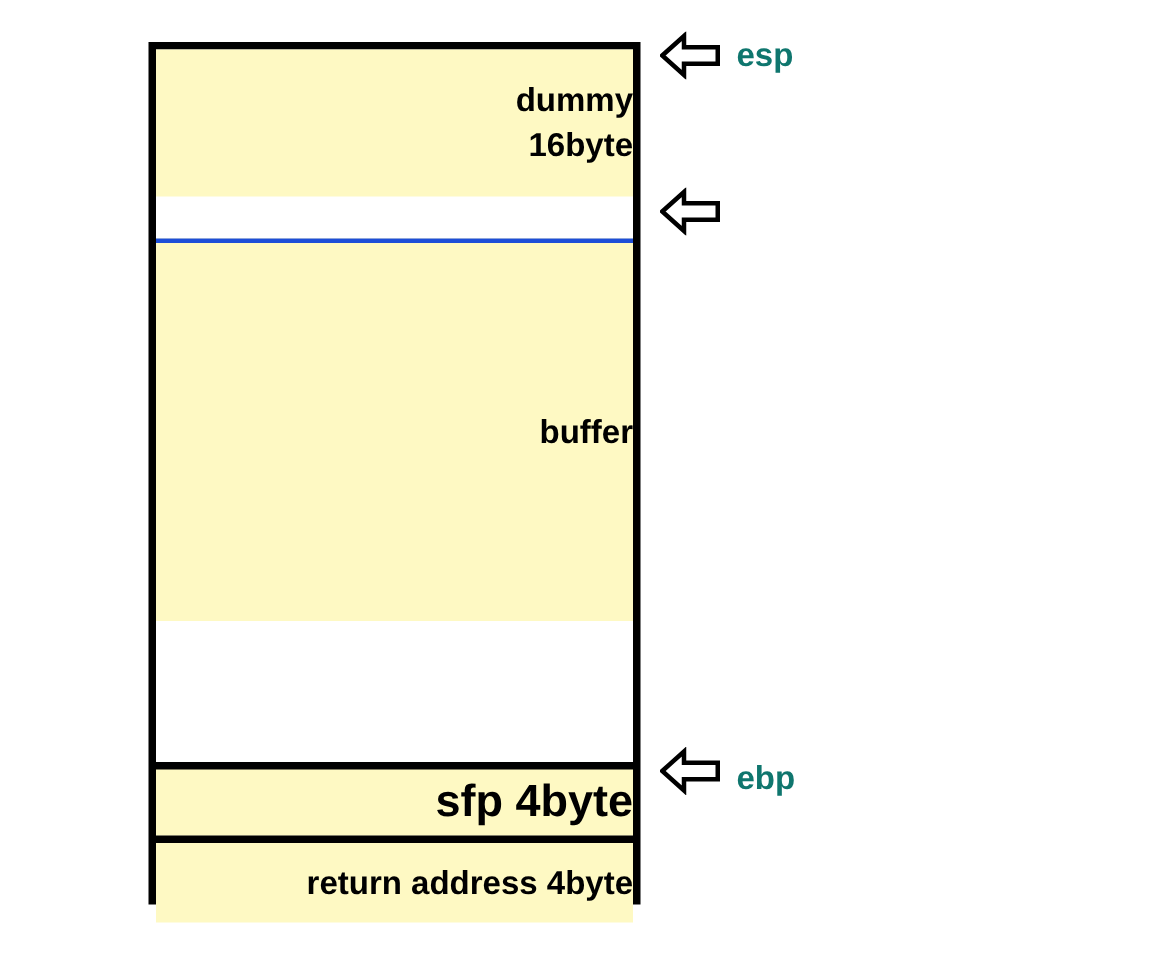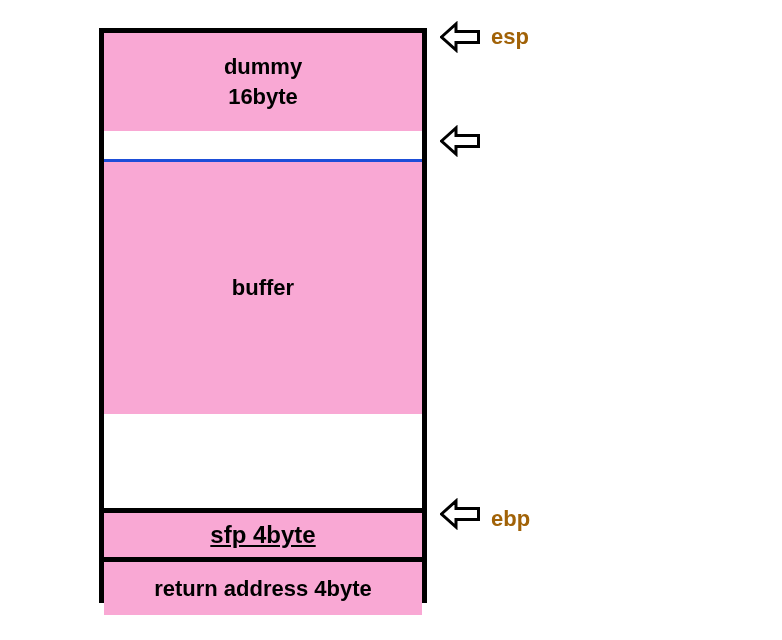--- a/index.html
+++ b/index.html
@@ -31,63 +31,63 @@
   }
 
   
   .stack-cell {
     position: absolute;
     left: 0;
     width: 100%;
     box-sizing: border-box;
     display: flex;
     flex-direction: column;
-    align-items: center;
+    align-items: flex-end;
     justify-content: center;
     color: #000000;
     font-weight: bold;
-    background: #f9a8d4;
+    background: #fef9c3;
   }
   .stack-cell .cell-line {
     display: block;
     text-align: center;
     white-space: nowrap;
   }
 
   
   .cell-dummy16   { top: 0px;   height: 98px; }
   .cell-buffer    { top: 98px;  height: 255px; border-top: 3px solid #1d4ed8; margin-top: 28px; }
   .cell-dummy8    { top: 400px; height: 75px; border-top: 5px solid #000000; }
   .cell-sfp       { top: 475px; height: 49px; border-top: 5px solid #000000; }
   .cell-retaddr   { top: 524px; height: 58px; border-top: 5px solid #000000; }
 
   .cell-dummy16 .cell-line { font-size: 22px; line-height: 30px; }
   .cell-buffer  .cell-line { font-size: 22px; line-height: 52px; }
   .cell-dummy8  .cell-line { font-size: 22px; line-height: 28px; }
-  .cell-sfp     .cell-line { font-size: 24px; line-height: 28px; text-decoration: underline; }
+  .cell-sfp     .cell-line { font-size: 30px; line-height: 28px; }
   .cell-retaddr .cell-line { font-size: 22px; line-height: 28px; }
 
   
   .pointer {
     position: absolute;
     display: flex;
     align-items: center;
     height: 34px;
   }
   .pointer .arrow-icon {
     width: 40px;
     height: 32px;
     flex: 0 0 auto;
     display: block;
   }
   .pointer .pointer-label {
     margin-left: 11px;
     font-size: 22px;
     font-weight: bold;
-    color: #a16207;
+    color: #0f766e;
     white-space: pre;
     line-height: 22px;
   }
 
   .ptr-esp      { left: 440px; top: 20px; }
   .ptr-esp-0x10 { left: 440px; top: 124px; }
   .ptr-ebp      { left: 440px; top: 496px; align-items: flex-end; }
 </style>
 </head>
 <body>

